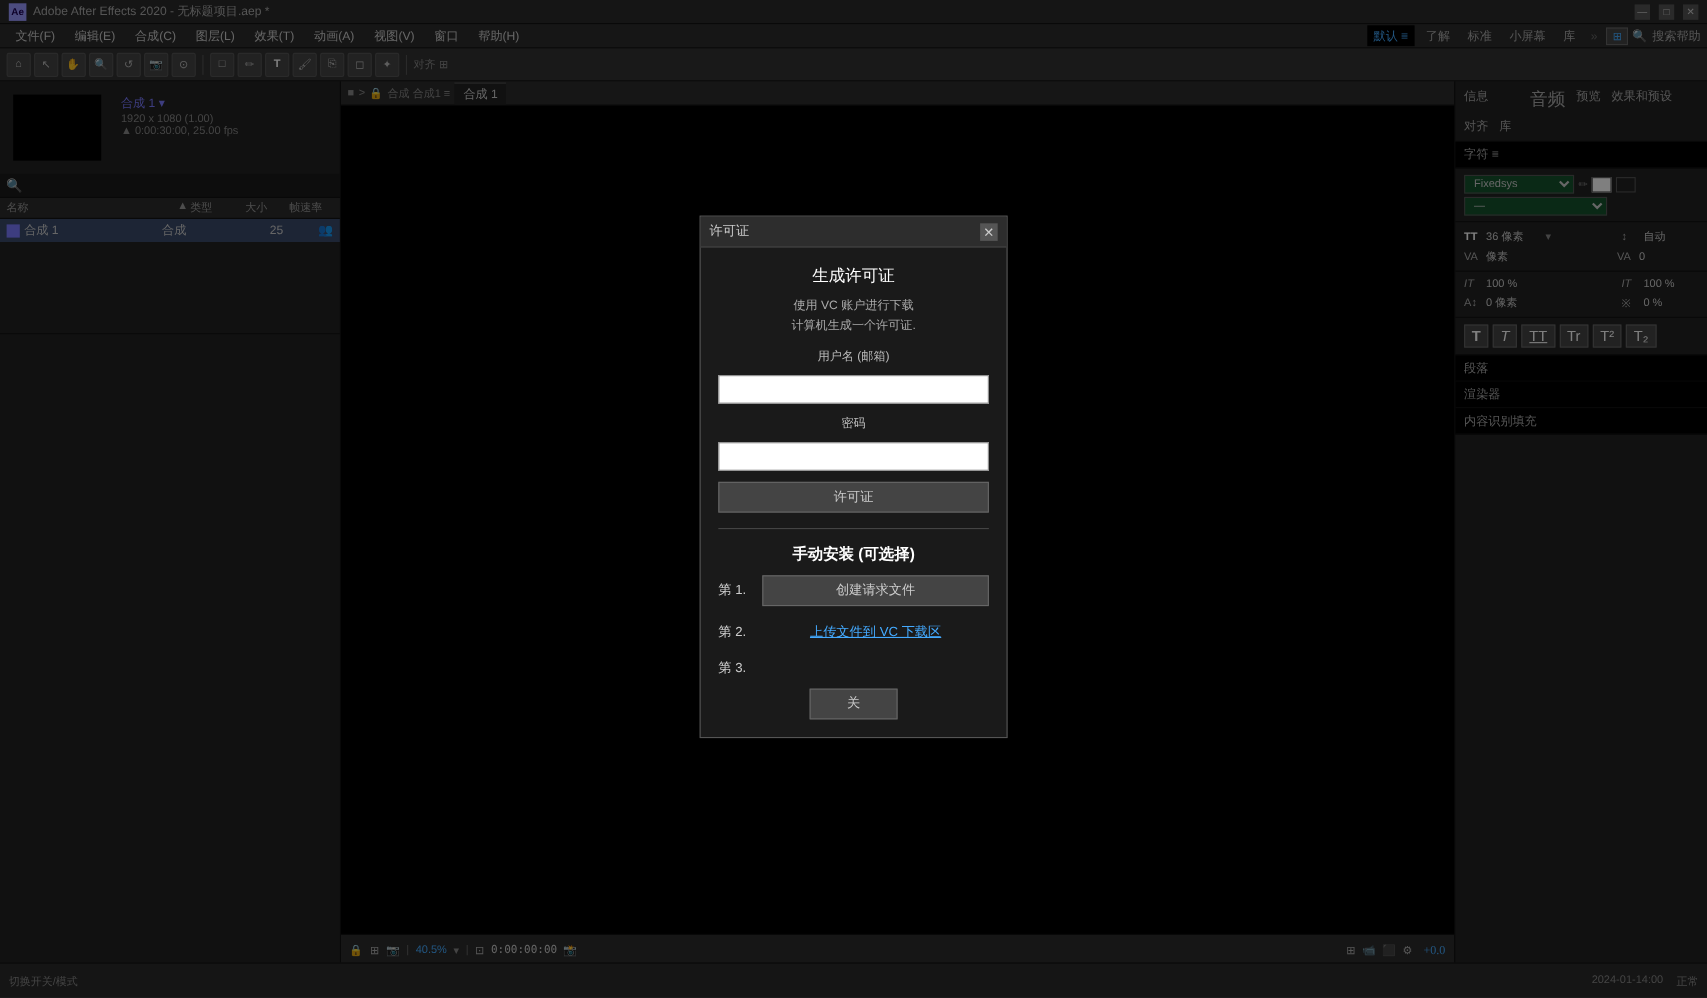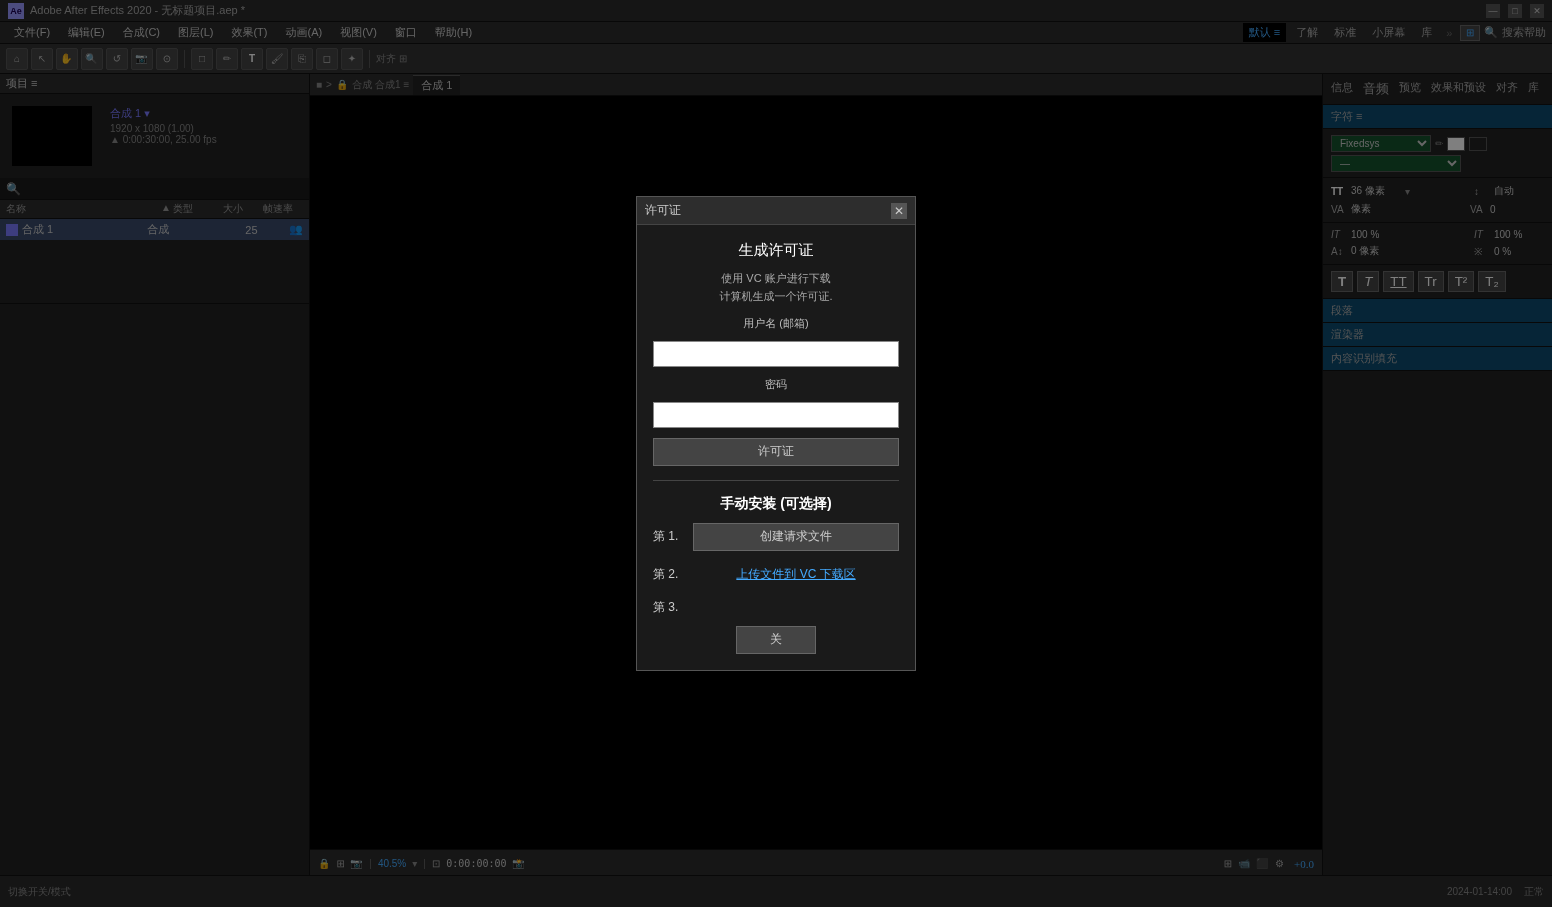--- a/index.html
+++ b/index.html
@@ -222,21 +222,21 @@
       width: 230px;
       background: #222;
       border-left: 1px solid #111;
       display: flex;
       flex-direction: column;
     }
     .rp-header {
       font-size: 11px;
       color: #aaa;
       padding: 4px 8px;
-      background: #0c4a6e;
+      background: #000000;
       border-bottom: 1px solid #111;
     }
     .font-select {
       background: #14532d;
       border: 1px solid #555;
       color: #ccc;
       font-size: 10px;
       padding: 1px 4px;
       width: 100px;
     }
@@ -491,23 +491,20 @@
     <span style="color:#888;font-size:10px;">对齐</span>
     <span style="color:#888;font-size:10px;">⊞</span>
   </div>
   <div class="tb-spacer"></div>
 </div>
 
 <div id="main-layout">
 
   <div id="left-panel">
     <div id="project-panel">
-      <div id="project-header">
-        <span>项目 ≡</span>
-      </div>
       <div style="display:flex;padding:6px;gap:6px;">
         <div id="project-preview"></div>
         <div id="project-info">
           <div style="color:#7a7aff;font-size:11px;">合成 1 ▾</div>
           <div style="font-size:10px;color:#888;margin-top:2px;">1920 x 1080 (1.00)</div>
           <div style="font-size:10px;color:#888;">▲ 0:00:30:00, 25.00 fps</div>
         </div>
       </div>
       <div id="project-search">
         <span style="color:#666;margin-right:4px;">🔍</span>
@@ -563,21 +560,21 @@
       <span class="vc-btn">📹</span>
       <span class="vc-btn">⬛</span>
       <span class="vc-btn">⚙</span>
       <span style="color:#4af;font-size:11px;margin-left:4px;font-family:Liberation Serif, serif;">+0.0</span>
     </div>
   </div>
 
   <div id="right-panel">
     <div style="display:flex;flex-wrap:wrap;gap:2px;padding:4px;border-bottom:1px solid #111;">
       <span style="font-size:11px;color:#aaa;padding:2px 4px;">信息</span>
-      <span style="font-size:13px;color:#aaa;padding:2px 4px;">音频</span>
+      <span style="font-size:16px;color:#aaa;padding:2px 4px;margin-left:28px;">音频</span>
       <span style="font-size:11px;color:#aaa;padding:2px 4px;">预览</span>
       <span style="font-size:11px;color:#aaa;padding:2px 4px;">效果和预设</span>
       <span style="font-size:11px;color:#aaa;padding:2px 4px;">对齐</span>
       <span style="font-size:11px;color:#aaa;padding:2px 4px;">库</span>
     </div>
     <div class="rp-header">字符 ≡</div>
     <div class="rp-char-section">
       <div style="display:flex;align-items:center;gap:4px;padding:2px 0;">
         <select class="font-select">
           <option>Fixedsys</option>

